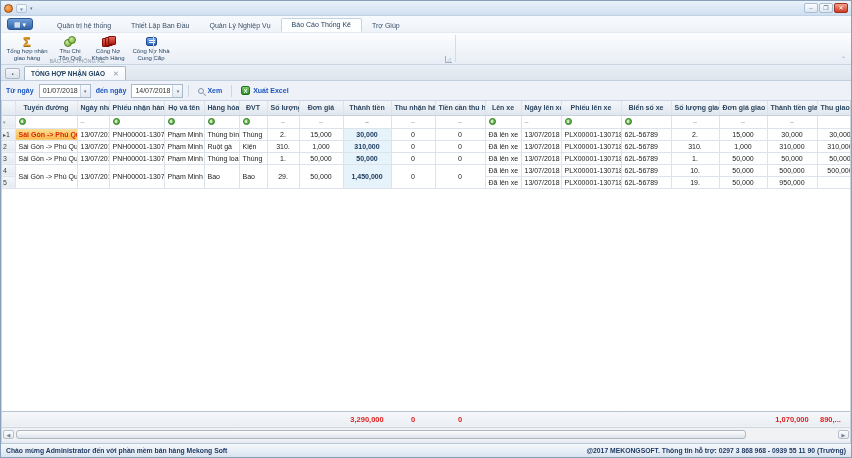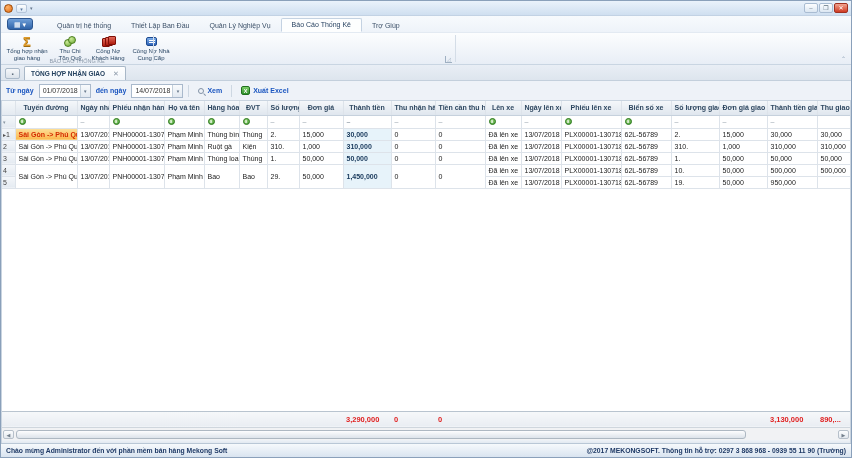--- a/index.html
+++ b/index.html
@@ -74,21 +74,21 @@
   .fb-sep { width:1px; height:12px; background:#cdd7e2; }
 
   
   .gridwrap { flex:1; background:#fff; border-left:1px solid #c9d4e0; border-right:1px solid #c9d4e0; overflow:hidden; display:flex; flex-direction:column; }
   table { border-collapse:collapse; table-layout:fixed; width:861px; }
   th, td { border-right:1px solid #dde3ea; border-bottom:1px solid #dde3ea; padding:0 3px; overflow:hidden; white-space:nowrap; font-size:7px; }
   thead th { height:14px; background:linear-gradient(#f4f7fa,#dfe6ee); color:#2e4760; font-weight:bold; text-align:center; border-bottom:1px solid #c6d1dd; }
   .frow td { height:13px; background:#fff; }
   .drow td { height:12px; }
   td.ind, th.ind { background:linear-gradient(#f4f7fa,#e4eaf1); text-align:left; color:#444; padding:0 1px; }
-  .num { text-align:left; }
+  .num { text-align:center; }
   .c-tt { background:#e7f3fa; }
   td.c-tt { font-weight:bold; color:#16375a; }
   .sel-cell { background:linear-gradient(#fde09a,#fbb84e) !important; color:#d42b00 !important; font-weight:bold; }
   .row-arrow { color:#555; font-size:6px; }
   .fi-text { display:inline-block; width:7px; height:7px; border-radius:50%; background:radial-gradient(circle at 35% 30%,#9fd77f,#3f9a2e); border:1px solid #2f7a20; color:#fff; font-size:4.5px; line-height:6px; text-align:center; vertical-align:middle; }
   .fi-num { color:#9aa4ae; }
   .fi-ind { color:#8a96a2; font-size:5px; }
   .spacer { flex:1; background:#fff; }
 
   
@@ -426,21 +426,21 @@
             <td></td>
         <td class="num">3,290,000</td>
         <td class="num">0</td>
         <td class="num">0</td>
         <td></td>
             <td></td>
             <td></td>
             <td></td>
             <td></td>
             <td></td>
-        <td class="num">3,130,000</td>
+        <td class="num">1,070,000</td>
         <td>890,...</td>
       </tr>
     </tbody>
       </table>
   </div>
 
   <div class="hscroll">
     <span class="sb-arrow">◀</span>
     <span class="sb-thumb"></span>
     <span class="sb-track"></span>

